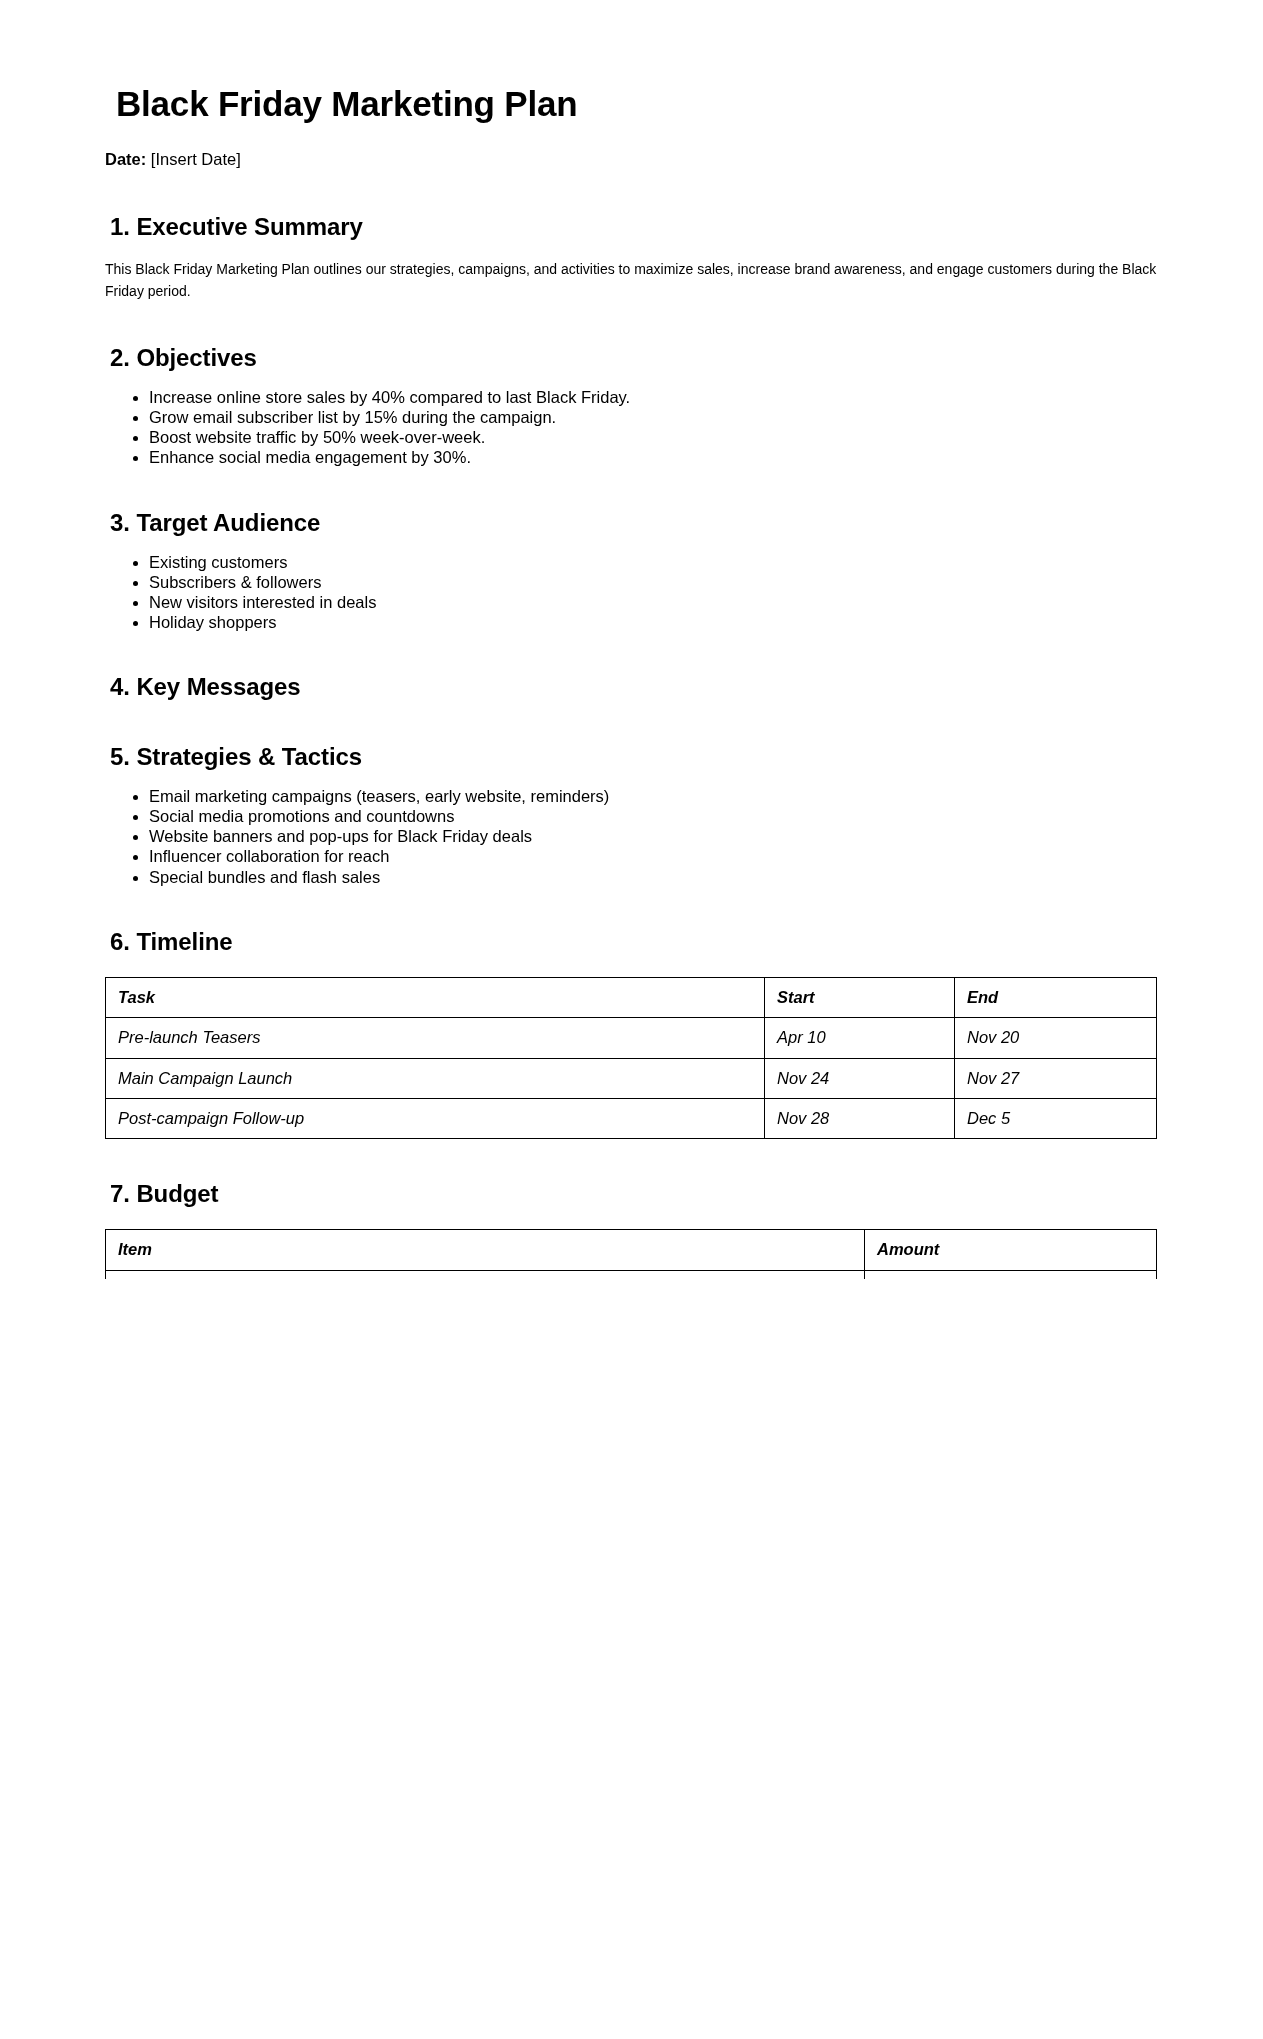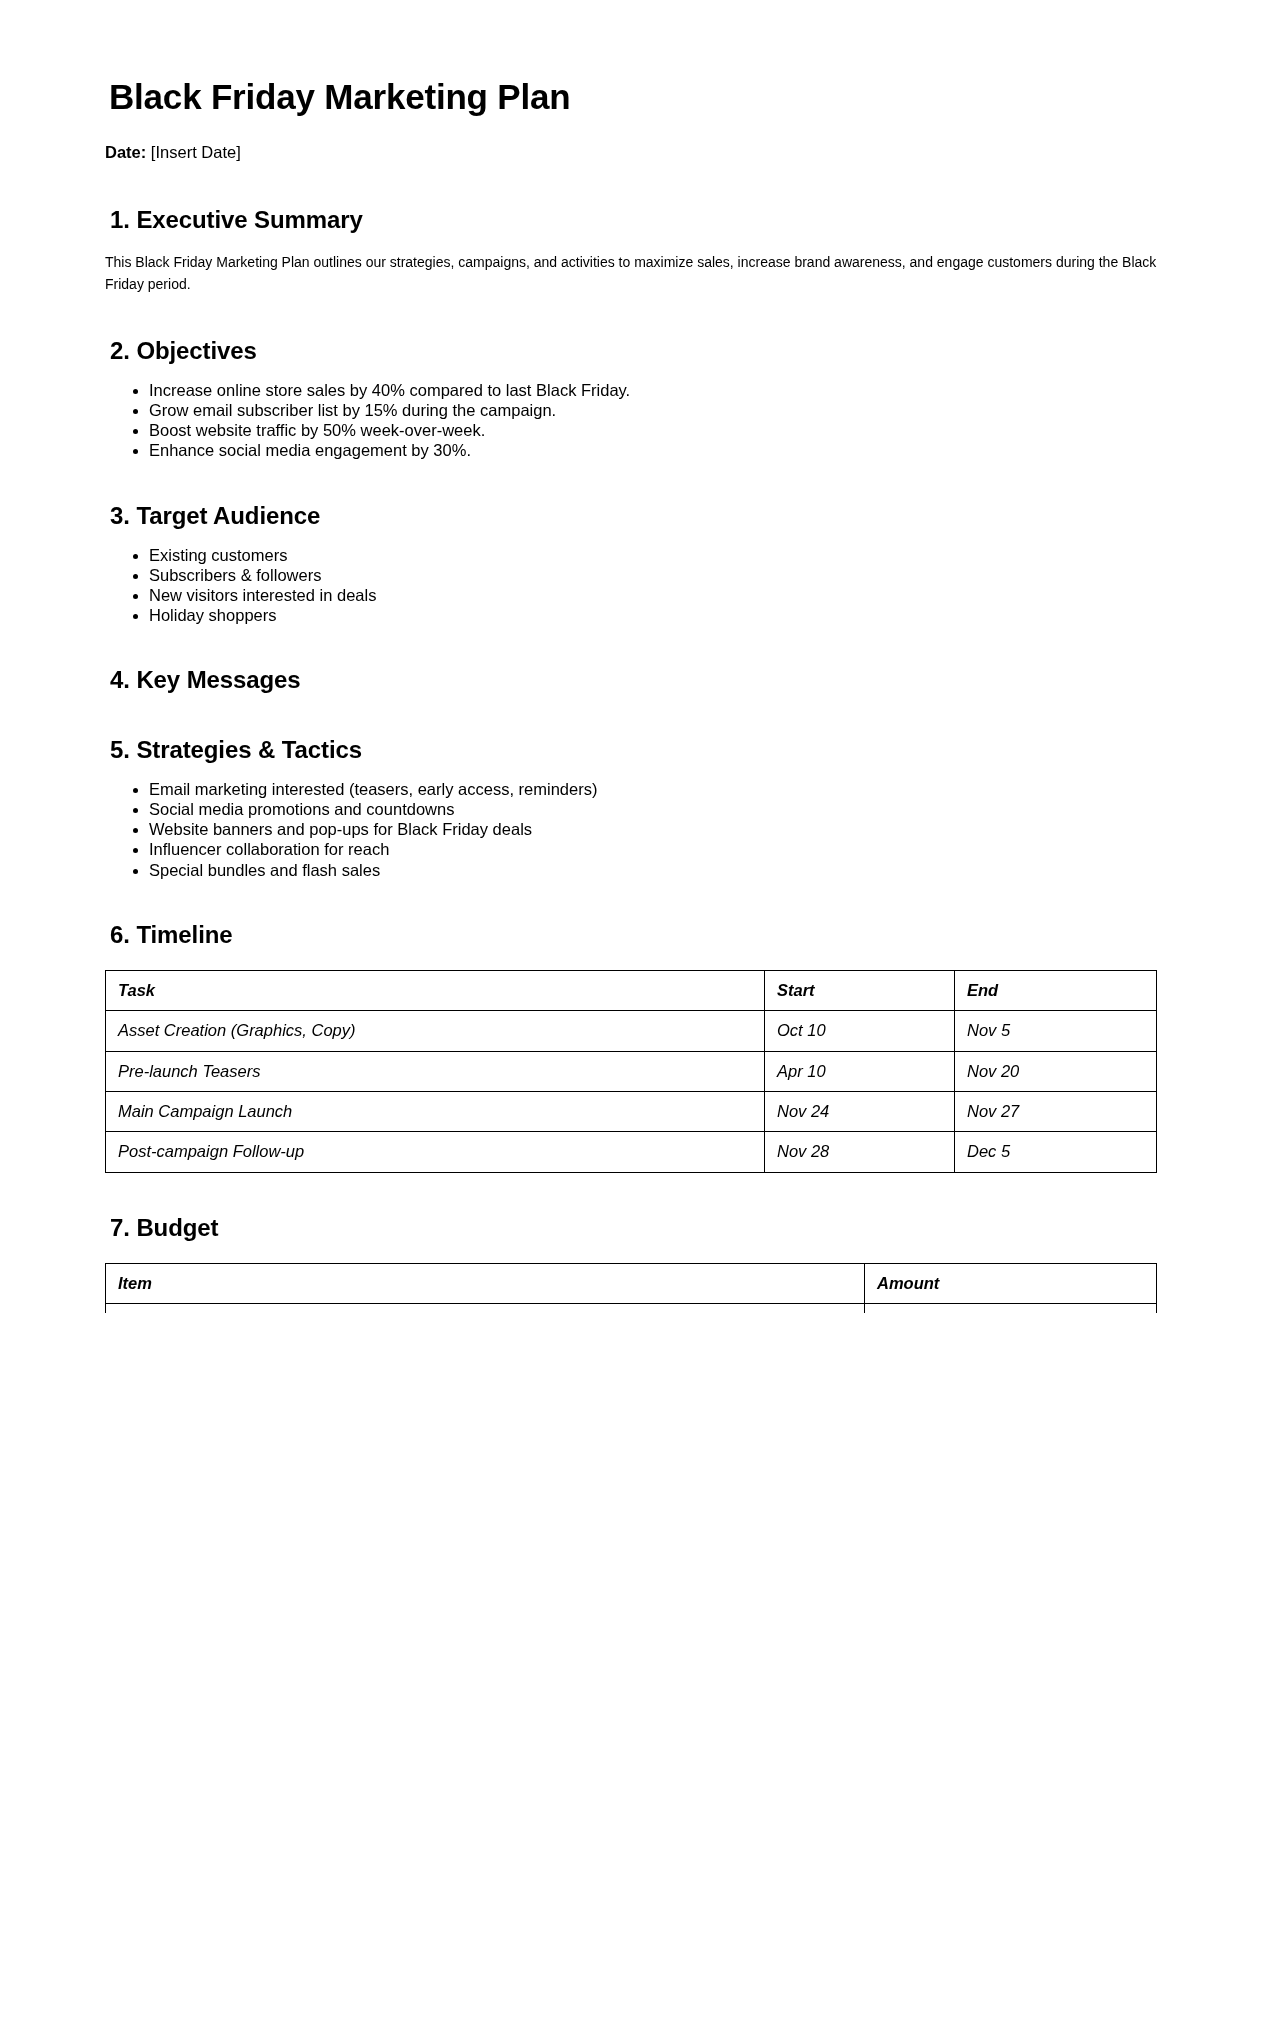--- a/index.html
+++ b/index.html
@@ -21,21 +21,21 @@
     box-sizing: border-box;
     padding: 0 105px;
     background: #ffffff;
   }
 
   
   .doc-title {
     font-size: 35px;
     font-weight: bold;
     line-height: 1.2;
-    margin: 4px;
+    margin: 11px;
     padding-top: 72px;
     letter-spacing: -0.2px;
   }
 
   .date-line {
     font-size: 16.5px;
     line-height: 1.5;
     margin: 22px 0 0 0;
   }
   .date-line .date-label {
@@ -152,21 +152,21 @@
     <li>Existing customers</li>
     <li>Subscribers &amp; followers</li>
     <li>New visitors interested in deals</li>
     <li>Holiday shoppers</li>
   </ul>
 
   <h2 class="section-heading">4. Key Messages</h2>
 
   <h2 class="section-heading">5. Strategies &amp; Tactics</h2>
   <ul class="bullets">
-    <li>Email marketing interested (teasers, early access, reminders)</li>
+    <li>Email marketing campaigns (teasers, early website, reminders)</li>
     <li>Social media promotions and countdowns</li>
     <li>Website banners and pop-ups for Black Friday deals</li>
     <li>Influencer collaboration for reach</li>
     <li>Special bundles and flash sales</li>
   </ul>
 
   <h2 class="section-heading">6. Timeline</h2>
   <div class="table-wrap">
     <table class="doc-table timeline-table">
       <colgroup>
@@ -176,25 +176,20 @@
       </colgroup>
       <thead>
         <tr>
           <th>Task</th>
           <th>Start</th>
           <th>End</th>
         </tr>
       </thead>
       <tbody>
         <tr>
-          <td>Asset Creation (Graphics, Copy)</td>
-          <td>Oct 10</td>
-          <td>Nov 5</td>
-        </tr>
-        <tr>
           <td>Pre-launch Teasers</td>
           <td>Apr 10</td>
           <td>Nov 20</td>
         </tr>
         <tr>
           <td>Main Campaign Launch</td>
           <td>Nov 24</td>
           <td>Nov 27</td>
         </tr>
         <tr>

